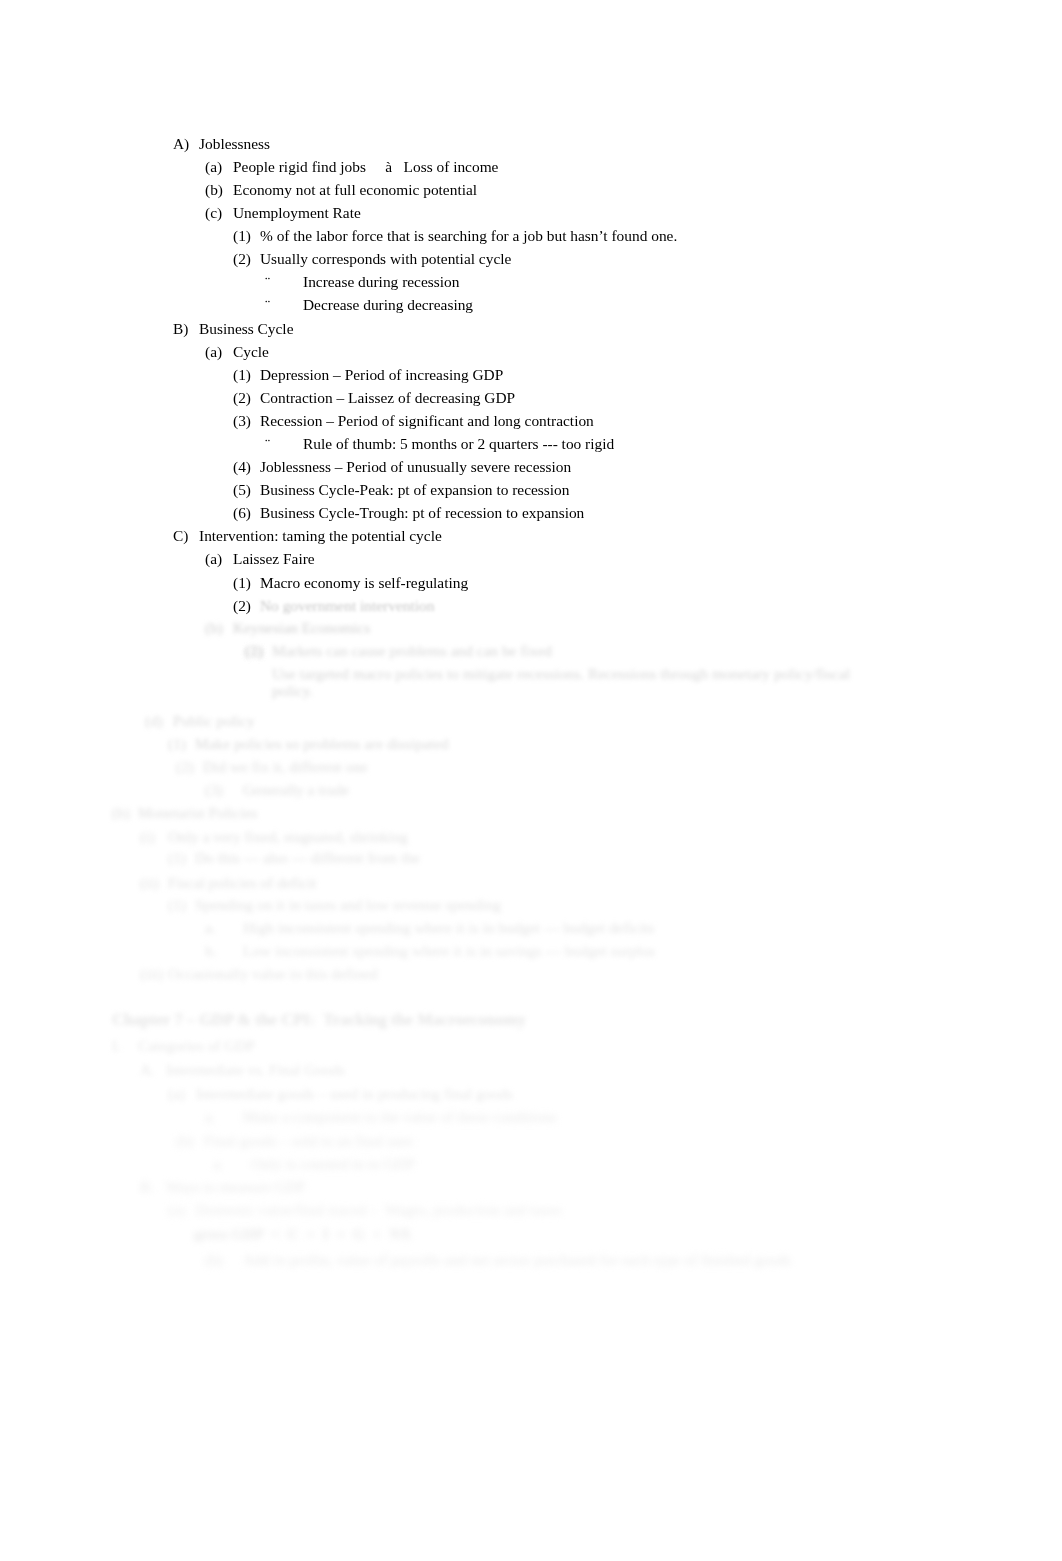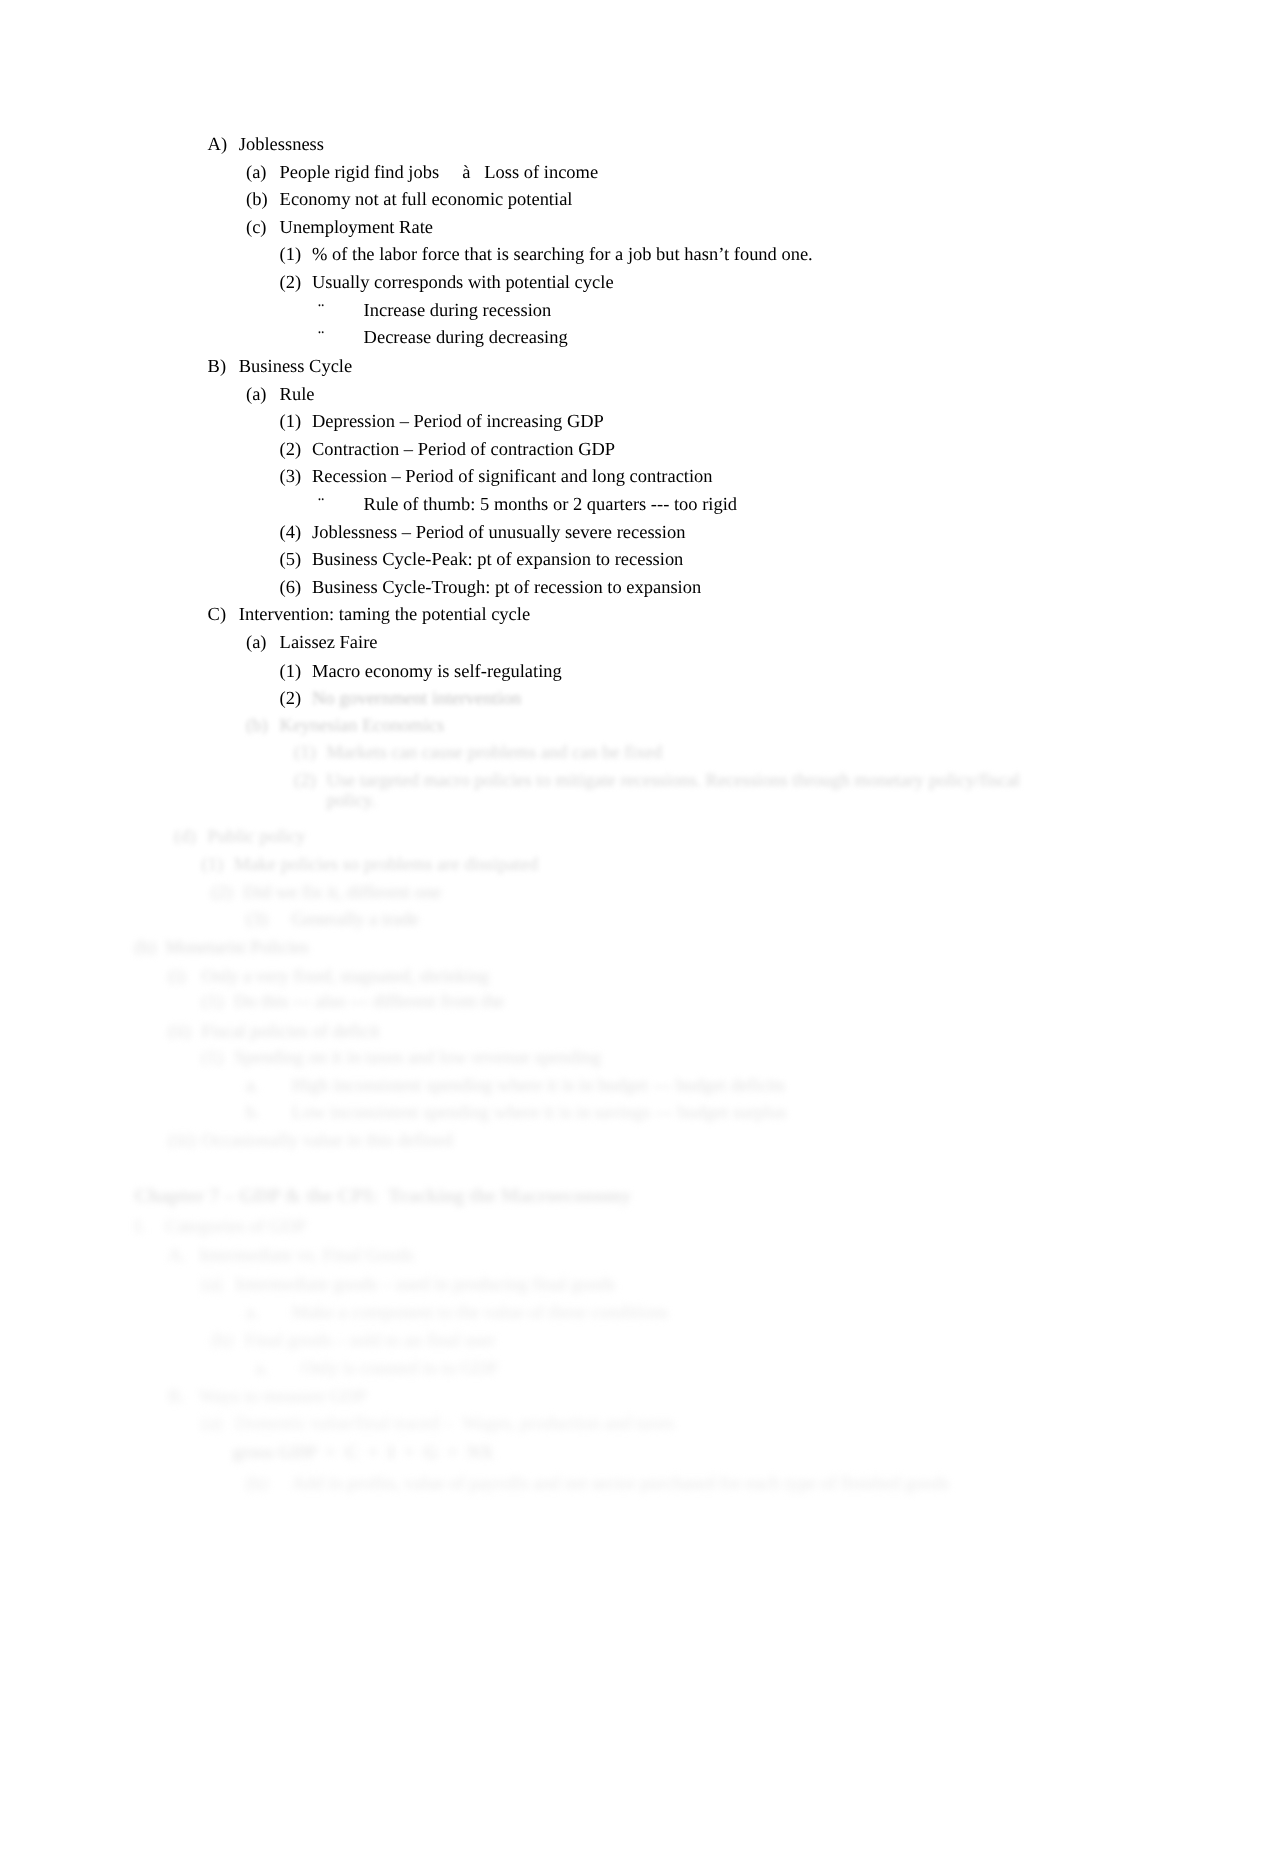--- a/index.html
+++ b/index.html
@@ -28,20 +28,21 @@
     font-size: 15.4px;
     line-height: 17px;
   }
   .marker {
     display: inline-block;
     flex: 0 0 auto;
   }
   .txt {
     display: inline-block;
     white-space: pre;
+    margin-top: 23px;
   }
 
   
   .lvl-A .marker { width: 26px; }
   .lvl-a .marker { width: 28px; }
   .lvl-1 .marker { width: 27px; }
   .lvl-b .marker { width: 38px; text-align: left; }
 
   
   .row.wrap { white-space: normal; display: block; }
@@ -113,31 +114,31 @@
     <span class="txt">Decrease during decreasing</span>
   </div>
 
   <div class="row lvl-A f0" style="left:173px; top:297px;">
     <span class="marker">B)</span>
     <span class="txt">Business Cycle</span>
   </div>
 
   <div class="row lvl-a f0" style="left:205px; top:320px;">
     <span class="marker">(a)</span>
-    <span class="txt">Rule</span>
+    <span class="txt">Cycle</span>
   </div>
 
   <div class="row lvl-1 f0" style="left:233px; top:343px;">
     <span class="marker">(1)</span>
     <span class="txt">Depression – Period of increasing GDP</span>
   </div>
 
   <div class="row lvl-1 f0" style="left:233px; top:366px;">
     <span class="marker">(2)</span>
-    <span class="txt">Contraction – Period of contraction GDP</span>
+    <span class="txt">Contraction – Laissez of decreasing GDP</span>
   </div>
 
   <div class="row lvl-1 f0" style="left:233px; top:389px;">
     <span class="marker">(3)</span>
     <span class="txt">Recession – Period of significant and long contraction</span>
   </div>
 
   <div class="row lvl-b f0" style="left:265px; top:412px;">
     <span class="marker">¨</span>
     <span class="txt">Rule of thumb: 5 months or 2 quarters --- too rigid</span>

